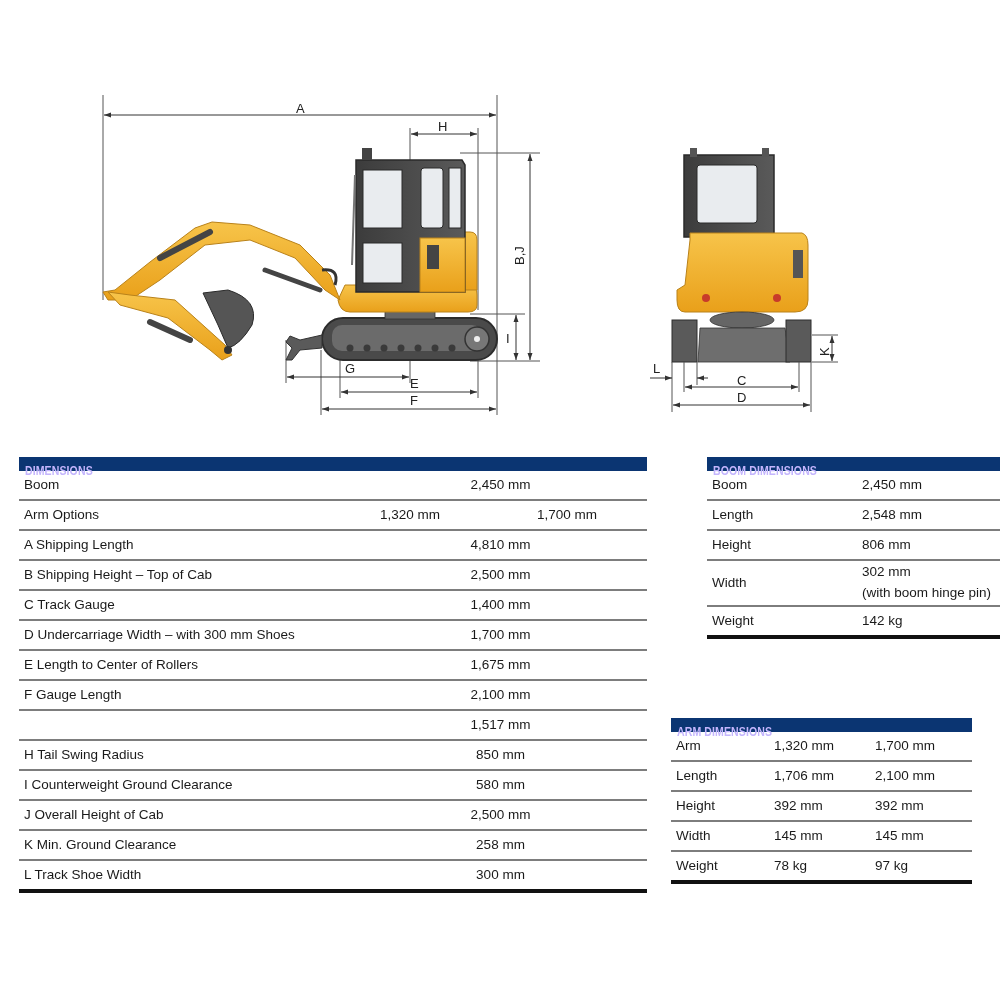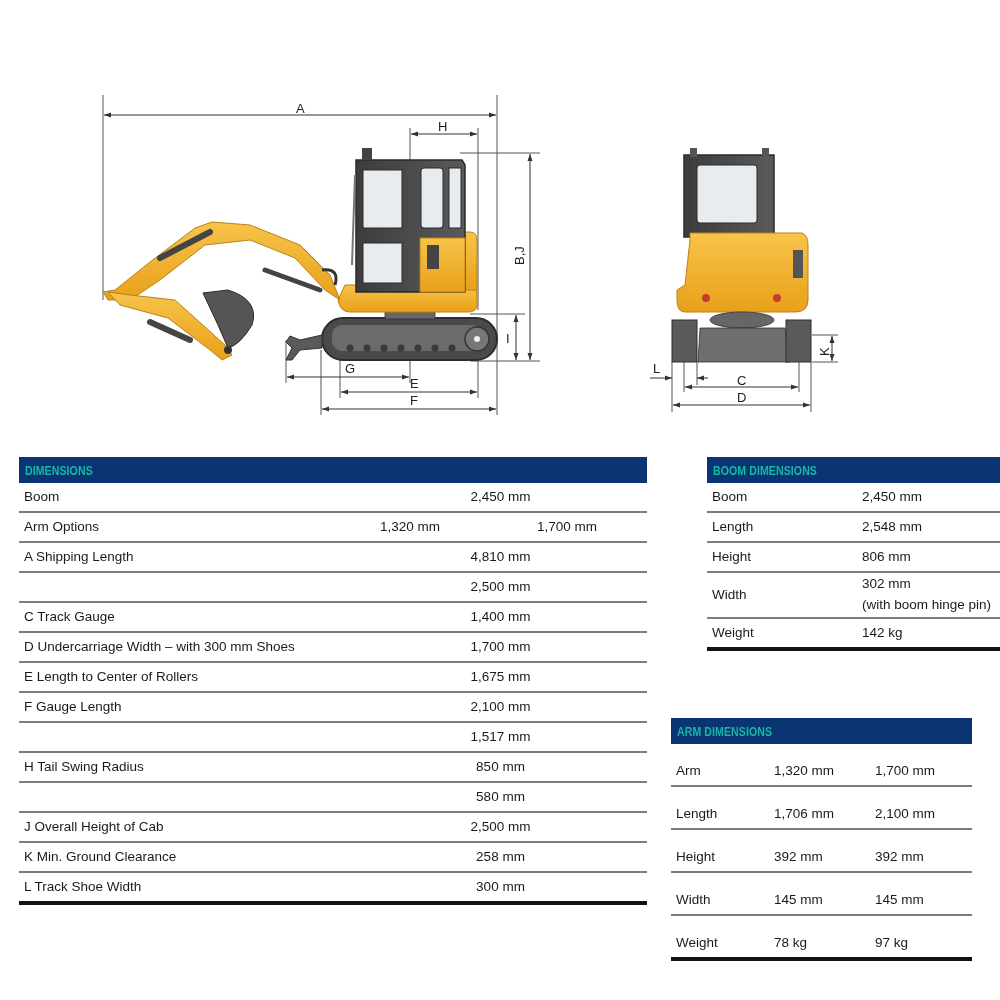--- a/index.html
+++ b/index.html
@@ -3,21 +3,21 @@
 <meta charset="utf-8">
 <style>
   html, body { margin:0; padding:0; background:#ffffff; }
   body { width:1000px; height:1000px; position:relative; overflow:hidden;
          font-family:"Liberation Sans", sans-serif; color:#1a1a1a; }
   .diagram { position:absolute; left:0; top:0; width:1000px; height:440px; }
   .diagram svg { position:absolute; left:0; top:0; }
   .dim-label { font-family:"Liberation Sans", sans-serif; font-size:13px; fill:#222; }
 
   .table { position:absolute; }
-  .table .hdr { background:#0b3572; color:#14b8a6; height:26px; line-height:29px;
+  .table .hdr { background:#0b3572; color:#c4b5fd; height:14px; line-height:29px;
                 font-family:"Liberation Sans", sans-serif; font-weight:bold; font-size:12px;
                 padding-left:6px; letter-spacing:0.1px; transform-origin:left;
                 }
   .table .hdr span { display:inline-block; transform:scaleX(0.88); transform-origin:left; }
   .row { position:relative; border-bottom:2px solid #7d7d7d; font-size:13.5px; }
   .row.last { border-bottom:4px solid #111; }
   .row .c { position:absolute; top:0; white-space:nowrap; }
 
   #dims { left:19px; top:457px; width:628px; }
   #dims .row { height:28px; }
@@ -30,21 +30,21 @@
   #boom { left:671px; top:457px; width:301px;margin-left:36px; }
   #boom .row { height:28px; }
   #boom .row .c { line-height:28px; }
   #boom .row.tall { height:44px; }
   #boom .c.lbl { left:5px; }
   #boom .c.val { left:155px; }
   #boom .row.tall .c.lbl { line-height:44px; }
   #boom .row.tall .c.val { line-height:21px; top:0; }
 
   #arm { left:671px; top:718px; width:301px;text-decoration:underline; }
-  #arm .row { height:28px;margin-top:13px; }
+  #arm .row { height:28px; }
   #arm .row .c { line-height:28px; }
   #arm .c.lbl { left:5px; }
   #arm .c.v1 { left:103px; }
   #arm .c.v2 { left:204px; }
 </style>
 </head>
 <body>
 
 <div class="diagram">
   <svg width="1000" height="440" viewBox="0 0 1000 440">
@@ -193,20 +193,21 @@
   <div class="row">
     <span class="c lbl">Arm Options</span>
     <span class="c opt1">1,320 mm</span>
     <span class="c opt2">1,700 mm</span>
   </div>
   <div class="row">
     <span class="c lbl">A  Shipping Length</span>
     <span class="c val">4,810 mm</span>
   </div>
   <div class="row">
+    <span class="c lbl">B  Shipping Height – Top of Cab</span>
     <span class="c val">2,500 mm</span>
   </div>
   <div class="row">
     <span class="c lbl">C  Track Gauge</span>
     <span class="c val">1,400 mm</span>
   </div>
   <div class="row">
     <span class="c lbl">D  Undercarriage Width – with 300 mm Shoes</span>
     <span class="c val">1,700 mm</span>
   </div>
@@ -219,20 +220,21 @@
     <span class="c val">2,100 mm</span>
   </div>
   <div class="row">
     <span class="c val">1,517 mm</span>
   </div>
   <div class="row">
     <span class="c lbl">H  Tail Swing Radius</span>
     <span class="c val">850 mm</span>
   </div>
   <div class="row">
+    <span class="c lbl">I  Counterweight Ground Clearance</span>
     <span class="c val">580 mm</span>
   </div>
   <div class="row">
     <span class="c lbl">J  Overall Height of Cab</span>
     <span class="c val">2,500 mm</span>
   </div>
   <div class="row">
     <span class="c lbl">K  Min. Ground Clearance</span>
     <span class="c val">258 mm</span>
   </div>

